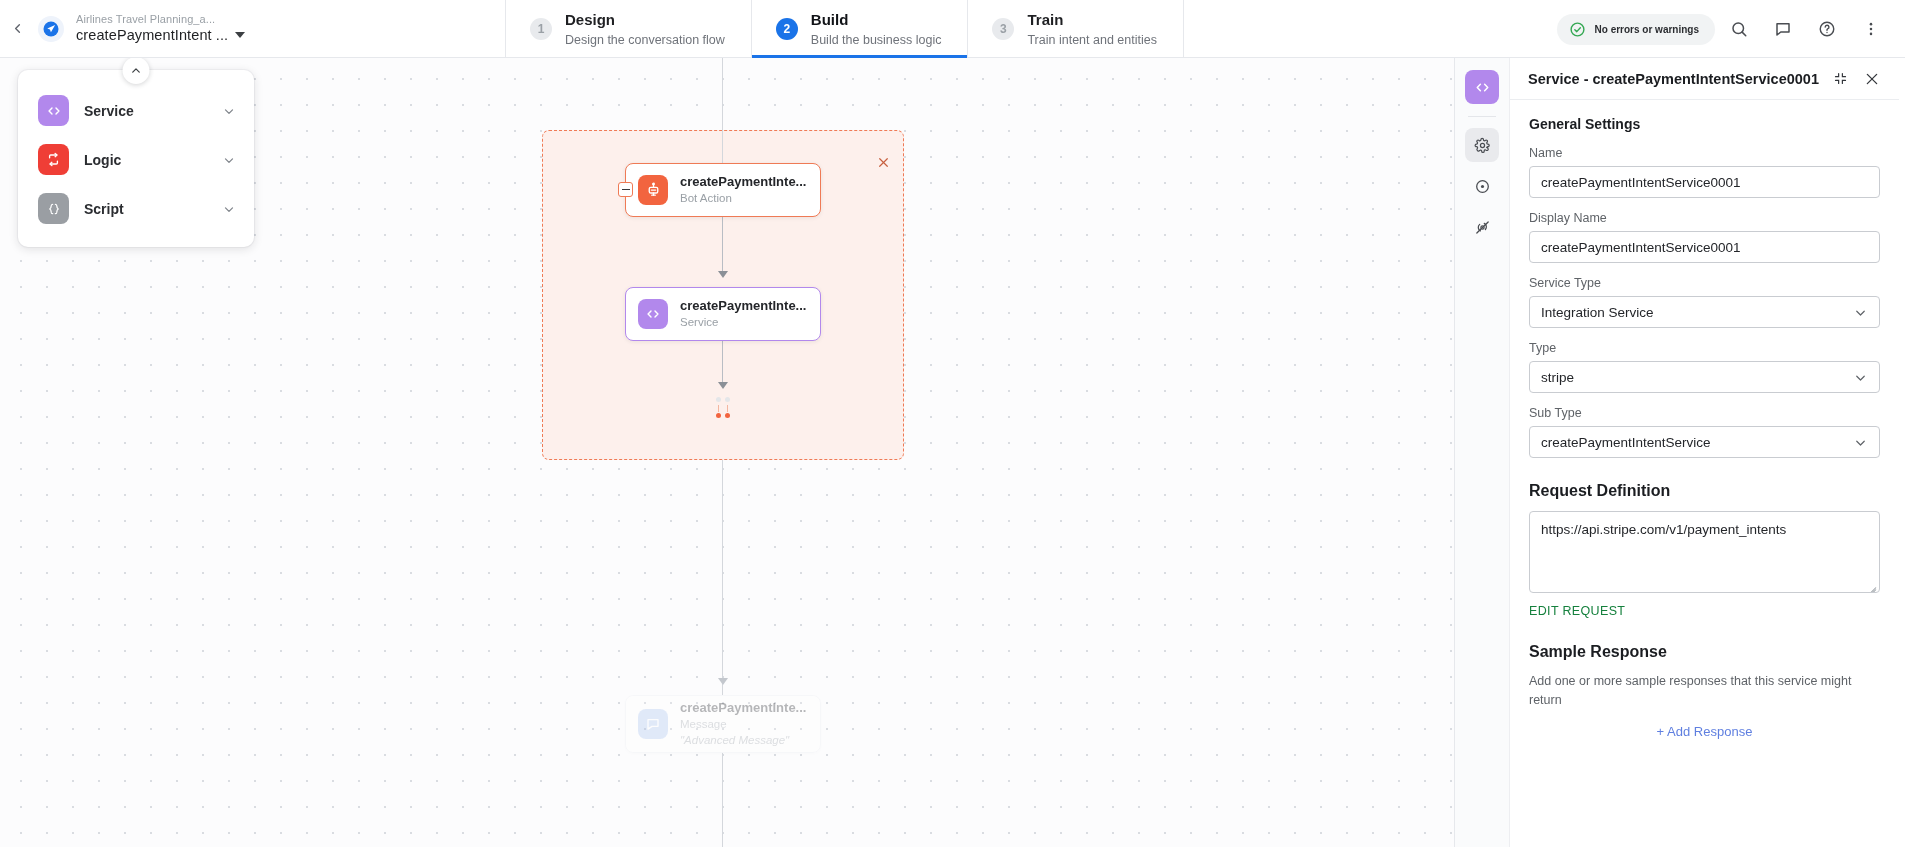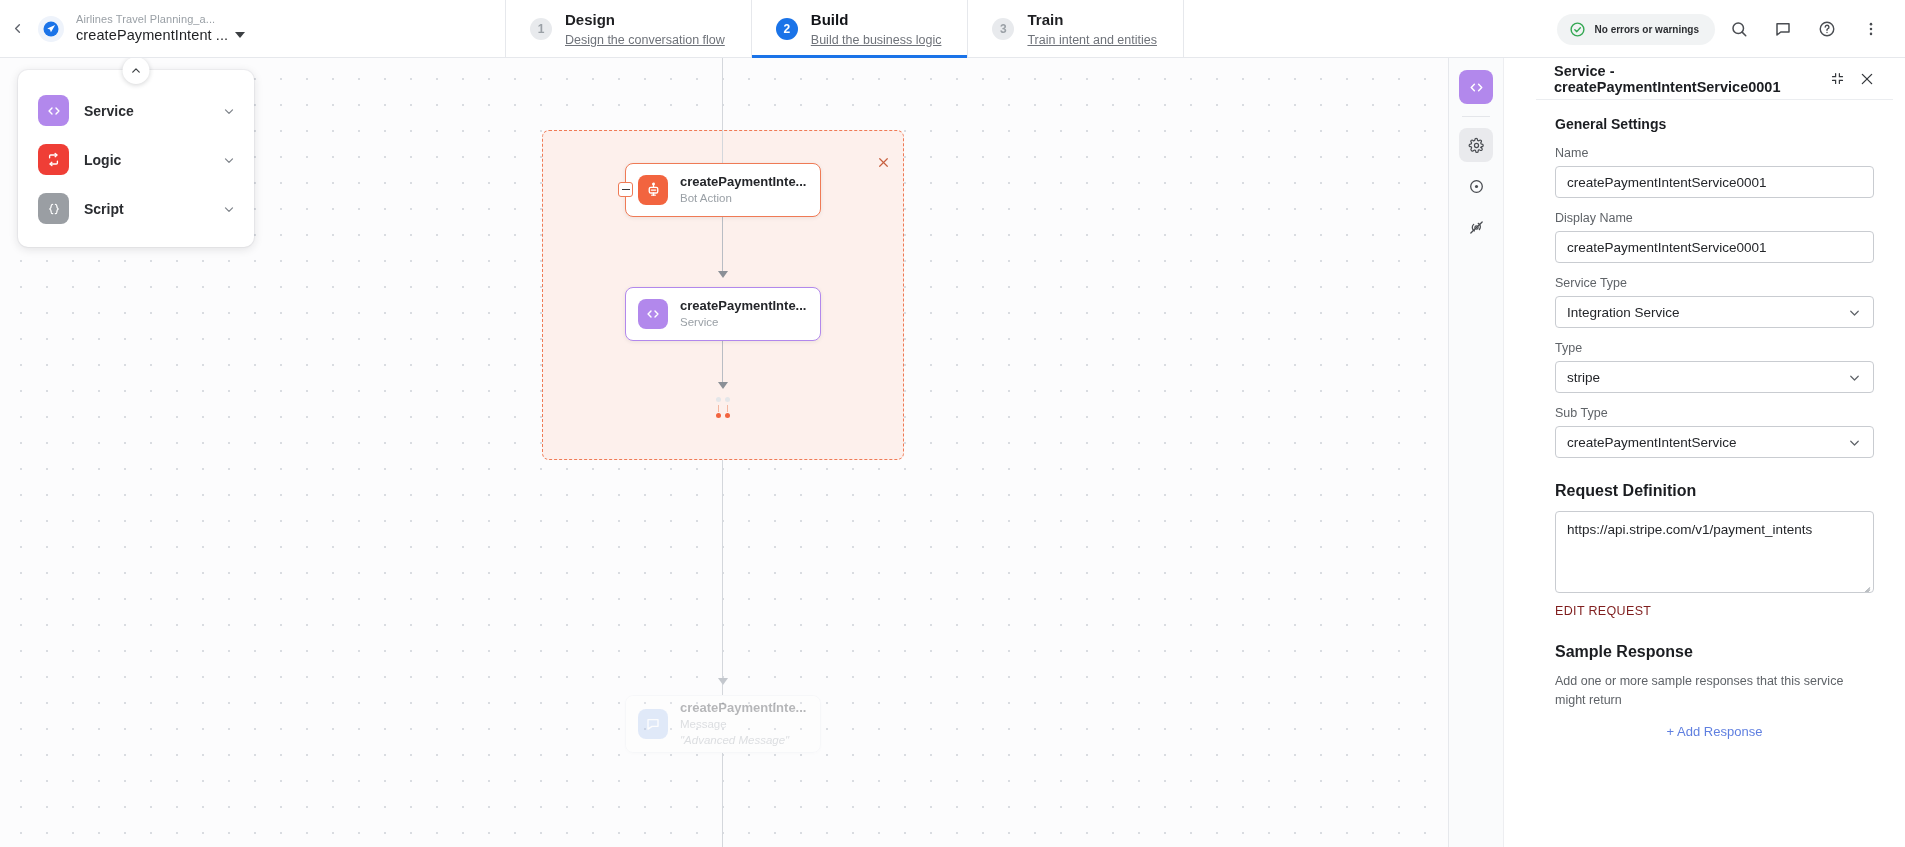--- a/index.html
+++ b/index.html
@@ -47,21 +47,21 @@
   .step:first-child { border-left: 1px solid #e6e8ec; }
   .step-num {
     width: 22px; height: 22px; border-radius: 50%;
     background: #e8eaed; color: #9aa0a6;
     font-size: 12px; display: flex; align-items: center; justify-content: center;
     flex: 0 0 auto; font-weight: 600;
   }
   .step.active .step-num { background: #1a73e8; color: #fff; }
   .step-label { font-size: 15px; font-weight: 700; color: #1f2023; line-height: 1.2; }
   .step.active .step-label { color: #111317; }
-  .step-desc { font-size: 12.5px; color: #6f737a; margin-top: 4px; line-height: 1.2; text-decoration: underline; }
+  .step-desc { font-size: 12.5px; color: #6f737a; margin-top: 4px; line-height: 1.2; }
   .step.active::after {
     content: ""; position: absolute; left: 0; right: 0; bottom: 0;
     height: 3px; background: #1a73e8;
   }
   .steps-end-border { width: 1px; height: 58px; background: #e6e8ec; }
 
   .topbar-right {
     position: absolute; right: 14px; top: 0; height: 58px;
     display: flex; align-items: center; gap: 4px;
   }
@@ -166,22 +166,22 @@
     border-top: 7px solid #8b9097;
   }
   .dots-connector { position: absolute; left: 715px; top: 339px; width: 16px; }
   .dots-row { display: flex; gap: 4px; justify-content: center; }
   .dot { width: 5px; height: 5px; border-radius: 50%; }
   .tick { width: 5px; height: 7px; display:flex; justify-content:center; }
   .tick i { width: 1.5px; height: 7px; display:block; }
 
   
   .rpanel {
-    position: absolute; right: 12px; top: 58px; width: 445px; height: 789px;
-    background: #fff; border-left: 1px solid #e6e8ec; display: flex; gap: 32px;
+    position: absolute; right: 6px; top: 58px; width: 445px; height: 789px;
+    background: #fff; border-left: 1px solid #e6e8ec; display: flex;
   }
   .rail {
     width: 55px; flex: 0 0 55px; background: #fafbfc;
     border-right: 1px solid #edeef1; padding-top: 12px;
     display: flex; flex-direction: column; align-items: center; gap: 7px;
   }
   .rail-ico {
     width: 34px; height: 34px; border-radius: 8px;
     display: flex; align-items: center; justify-content: center; cursor: pointer;
     color: #4a4d52;
@@ -228,21 +228,21 @@
   }
   .resizer {
     position: absolute; right: 2px; bottom: 2px; width: 12px; height: 12px;
     cursor: nwse-resize;
   }
   .resizer i {
     position: absolute; background: #9aa0a6; height: 1px; right: 1px;
     transform-origin: right center; transform: rotate(-45deg);
   }
   .link-btn {
-    display: inline-block; font-size: 12.5px; color: #7f1d1d;
+    display: inline-block; font-size: 12.5px; color: #15803d;
     letter-spacing: .35px; margin-top: 11px; cursor: pointer;
   }
   .help-text { font-size: 12.5px; color: #5f6368; line-height: 1.5; margin-bottom: 14px; }
   .add-link {
     display: block; text-align: center; font-size: 13px; color: #5f7fe0;
     cursor: pointer; margin-top: 4px;
   }
 </style>
 </head>
 <body>

